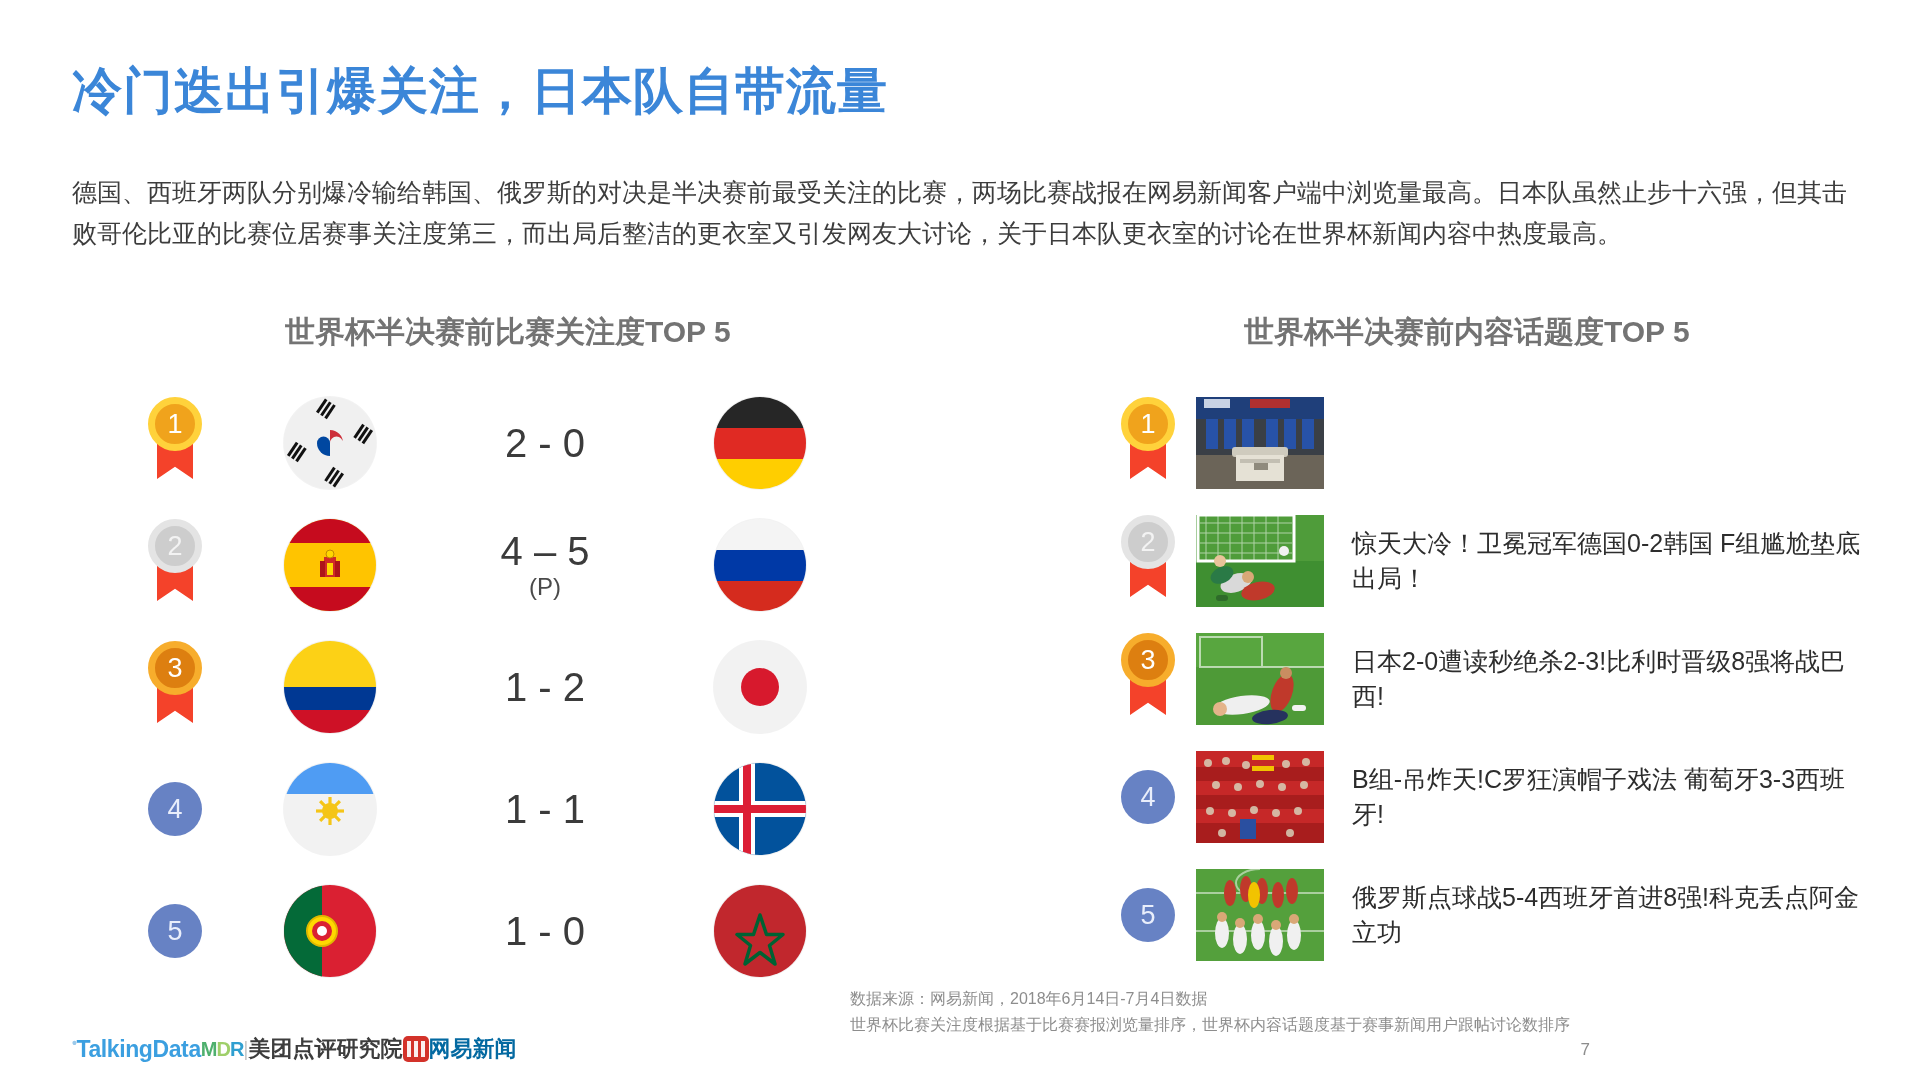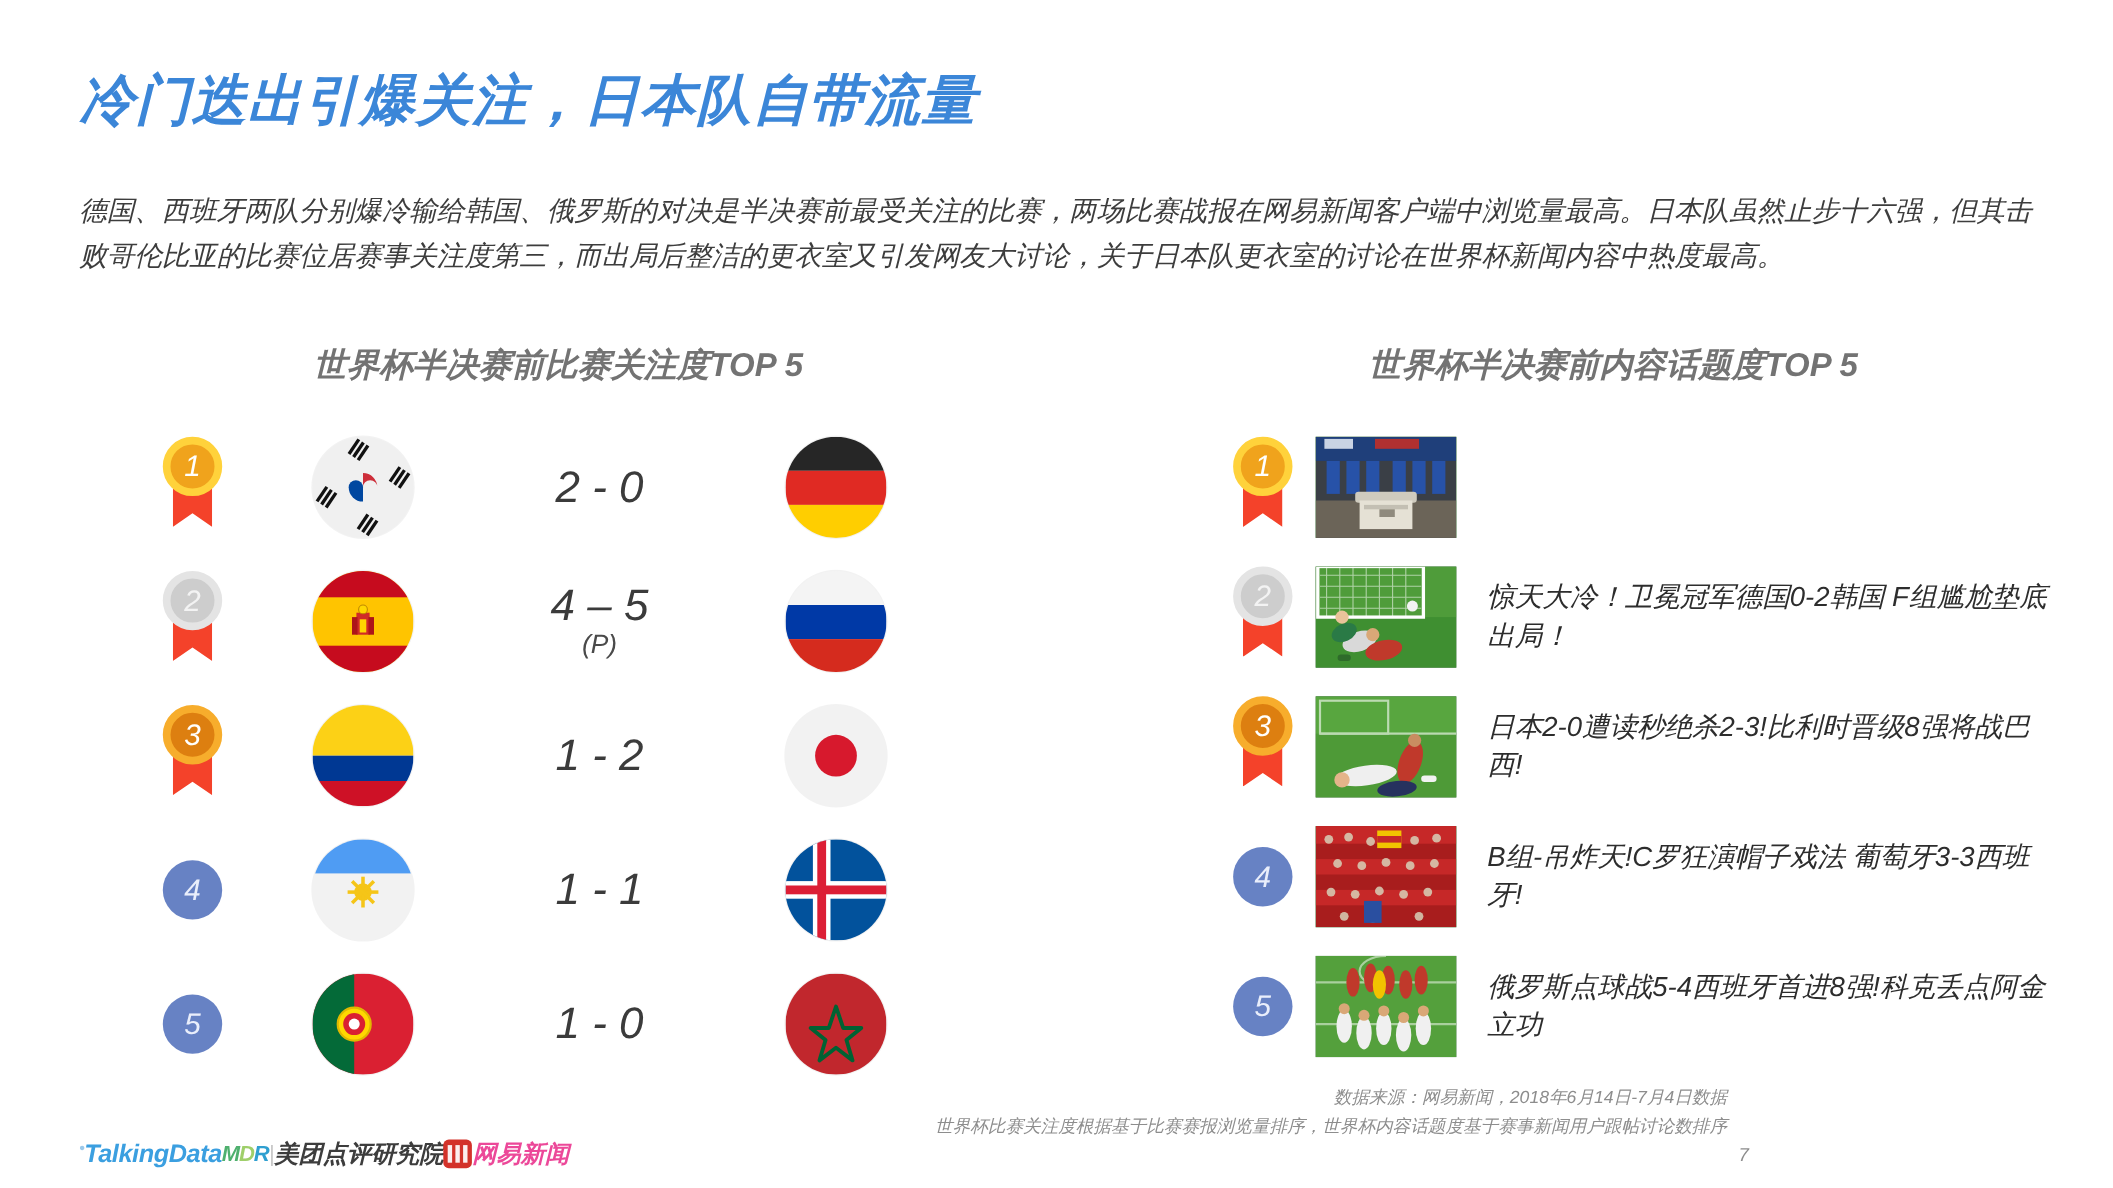--- a/index.html
+++ b/index.html
@@ -5,21 +5,21 @@
 <style>
   html, body { margin:0; padding:0; }
   body {
     width:1921px; height:1080px;
     background:#ffffff;
     font-family:"Liberation Sans", "DejaVu Sans", sans-serif;
     color:#3b3b3b;
     overflow:hidden;
     position:relative;
   }
-  .slide { position:relative; width:1640px; height:1080px;font-style:italic; }
+  .slide { position:relative; width:1640px; height:1080px; }
 
   
   .page-title{
     position:absolute; left:72px; top:58px;
     font-size:50px; font-weight:bold;
     color:#3b86d8; letter-spacing:1px;
     white-space:nowrap;
   }
   .page-desc{
     position:absolute; left:72px; top:172px; width:1780px;
@@ -91,21 +91,21 @@
   }
   .news-thumb svg{ display:block; width:128px; height:92px; }
   .news-title{
     margin-left:28px; font-size:25px; line-height:35px;
     color:#2d2d2d; width:510px;
   }
 
   
   .source{
     position:absolute; right:70px; top:986px;
-    text-align:right; font-size:16px; color:#8d8d8d; line-height:26px;
+    text-align:left; font-size:16px; color:#8d8d8d; line-height:26px;
   }
   .page-num{
     position:absolute; right:50px; top:1040px;
     font-size:17px; color:#8d8d8d;
   }
   .logos{
     position:absolute; left:72px; top:1034px;
     display:flex; align-items:center; 
   }
   .logo-td{ font-size:23px; font-weight:bold; color:#3b9fe0; letter-spacing:-.4px;}
@@ -119,21 +119,21 @@
     position:relative; vertical-align:middle;
   }
   .logo-ne-badge:after{
     content:""; position:absolute; left:4px; top:5px; width:18px; height:16px;
     background:
       linear-gradient(#ffffff,#ffffff) left 0 top 0/4px 16px no-repeat,
       linear-gradient(#ffffff,#ffffff) left 7px top 0/4px 16px no-repeat,
       linear-gradient(#ffffff,#ffffff) left 14px top 0/4px 16px no-repeat;
     opacity:.92;
   }
-  .logo-ne{ font-size:22px; color:#ec4899; font-weight:bold; }
+  .logo-ne{ font-size:22px; color:#0369a1; font-weight:bold; }
 </style>
 </head>
 <body>
 
 <div class="slide">
 
   <div class="page-title">冷门迭出引爆关注，日本队自带流量</div>
   <div class="page-desc">德国、西班牙两队分别爆冷输给韩国、俄罗斯的对决是半决赛前最受关注的比赛，两场比赛战报在网易新闻客户端中浏览量最高。日本队虽然止步十六强，但其击败哥伦比亚的比赛位居赛事关注度第三，而出局后整洁的更衣室又引发网友大讨论，关于日本队更衣室的讨论在世界杯新闻内容中热度最高。</div>
 
   <div class="col-head left">世界杯半决赛前比赛关注度TOP 5</div>

